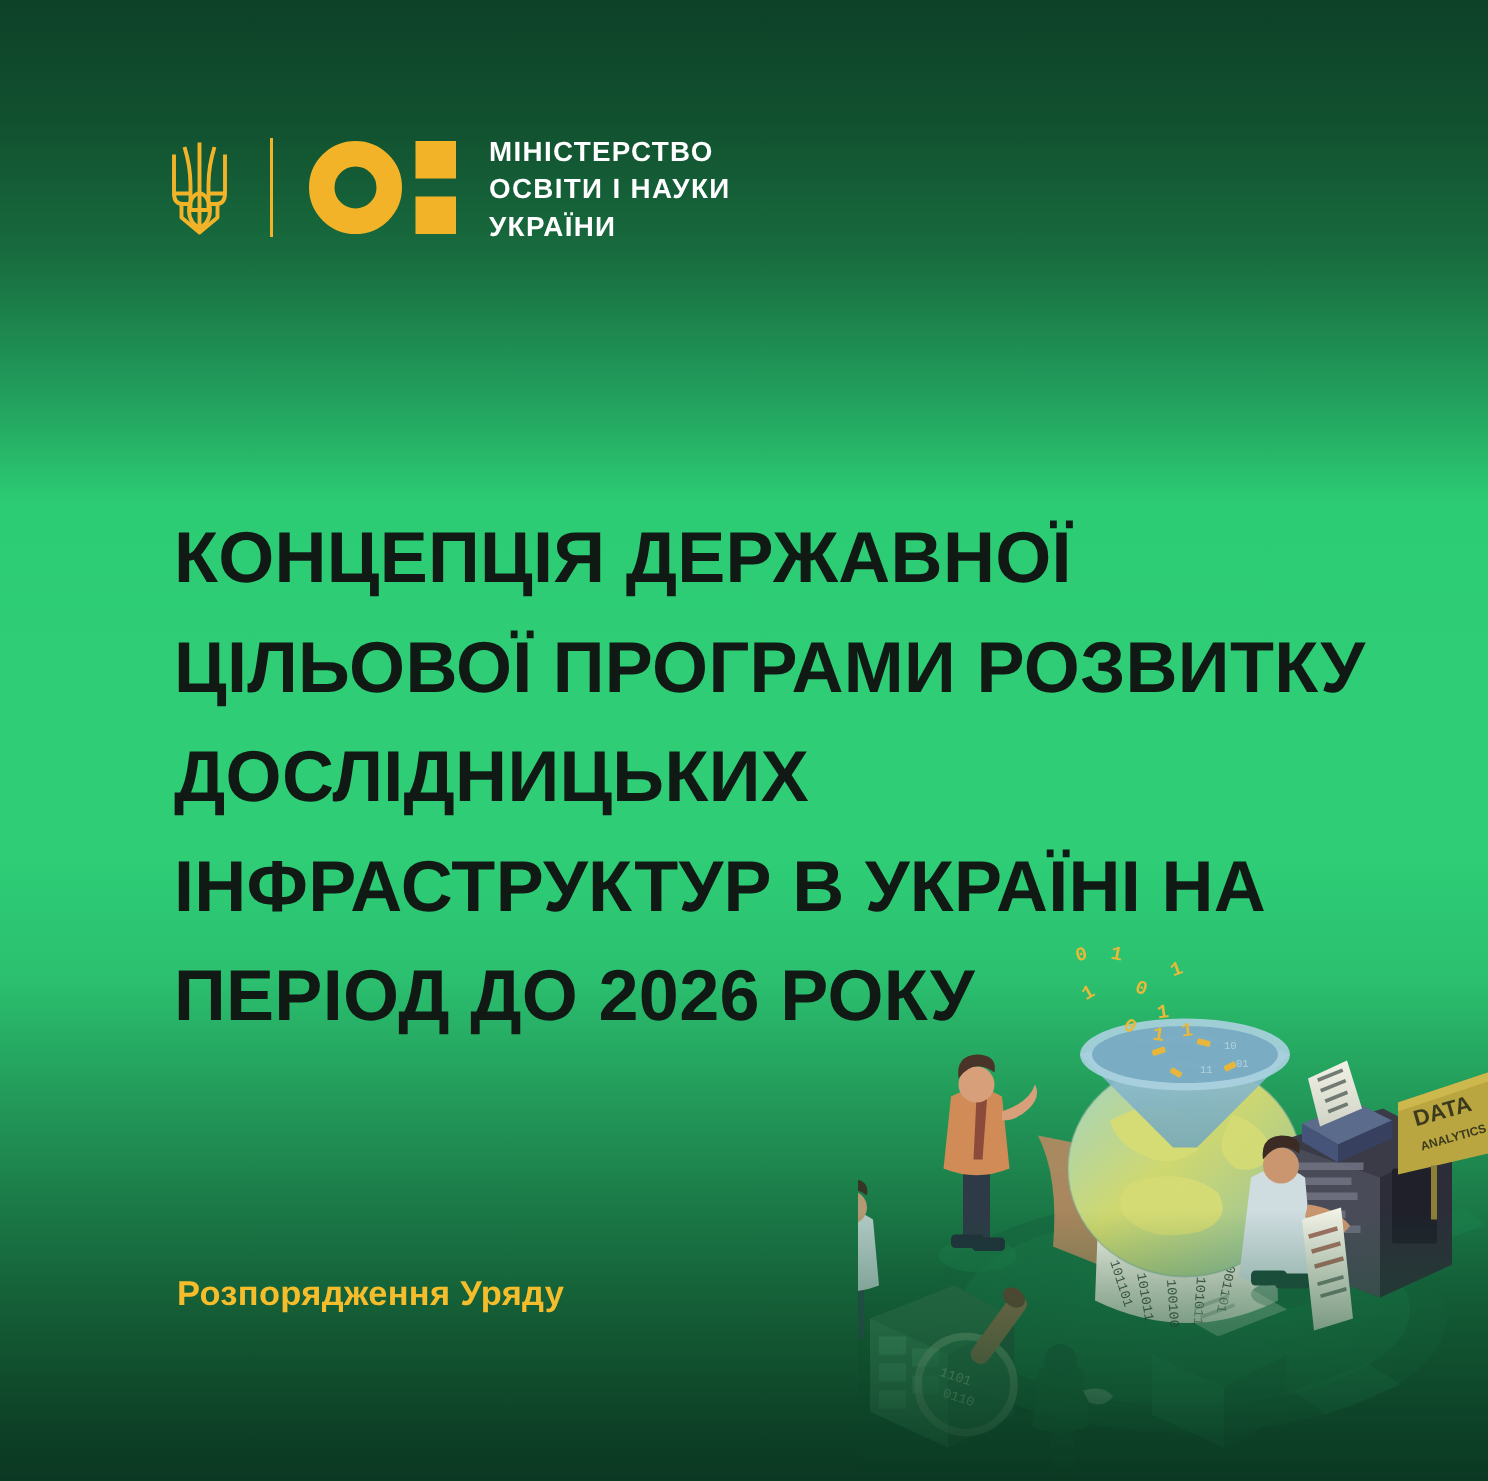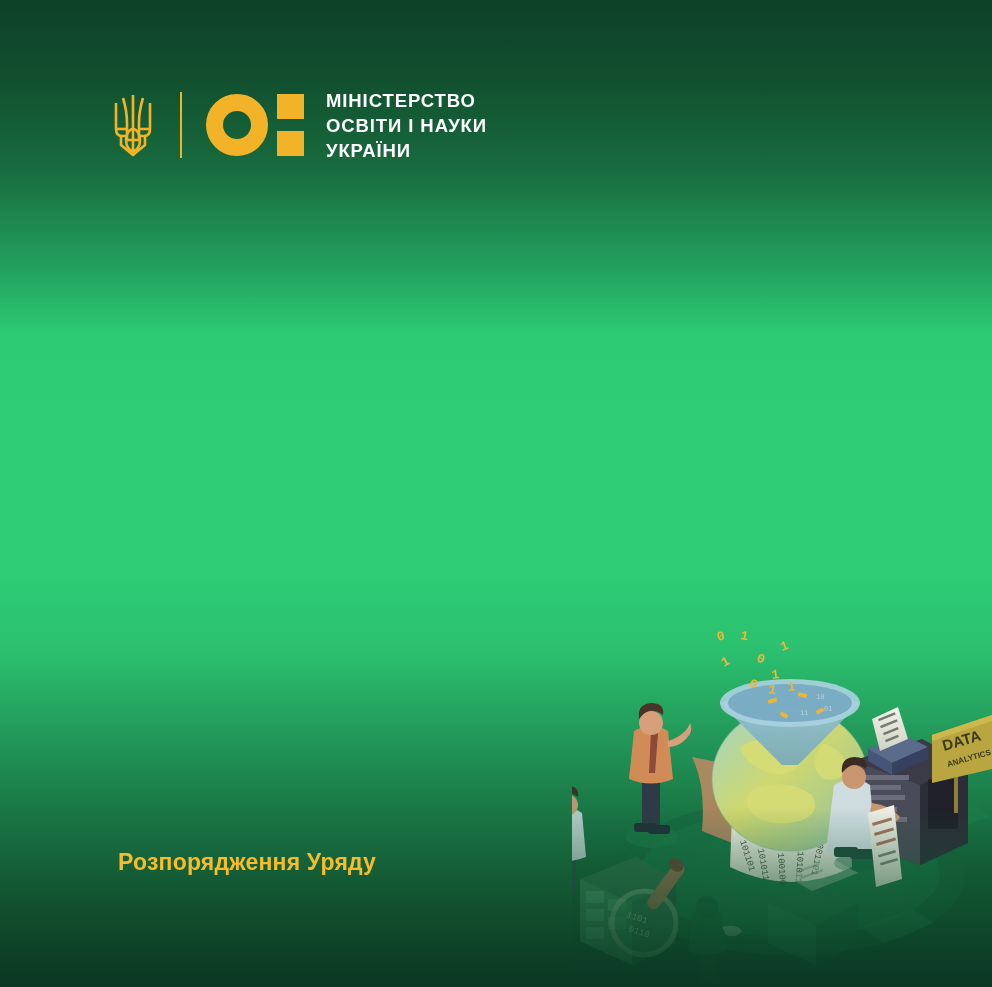--- a/index.html
+++ b/index.html
@@ -359,16 +359,21 @@
         <div class="eq-bar"></div>
         <div class="eq-bar"></div>
       </div>
     </div>
 
     <div id="ministry-name">МІНІСТЕРСТВО
 ОСВІТИ І НАУКИ
 УКРАЇНИ</div>
   </div>
 
+  <div id="main-title">КОНЦЕПЦІЯ ДЕРЖАВНОЇ
+ЦІЛЬОВОЇ ПРОГРАМИ РОЗВИТКУ
+ДОСЛІДНИЦЬКИХ
+ІНФРАСТРУКТУР В УКРАЇНІ НА
+ПЕРІОД ДО 2026 РОКУ</div>
 
   <div id="subtitle">Розпорядження Уряду</div>
 
 </div>
 
 </body></html>

